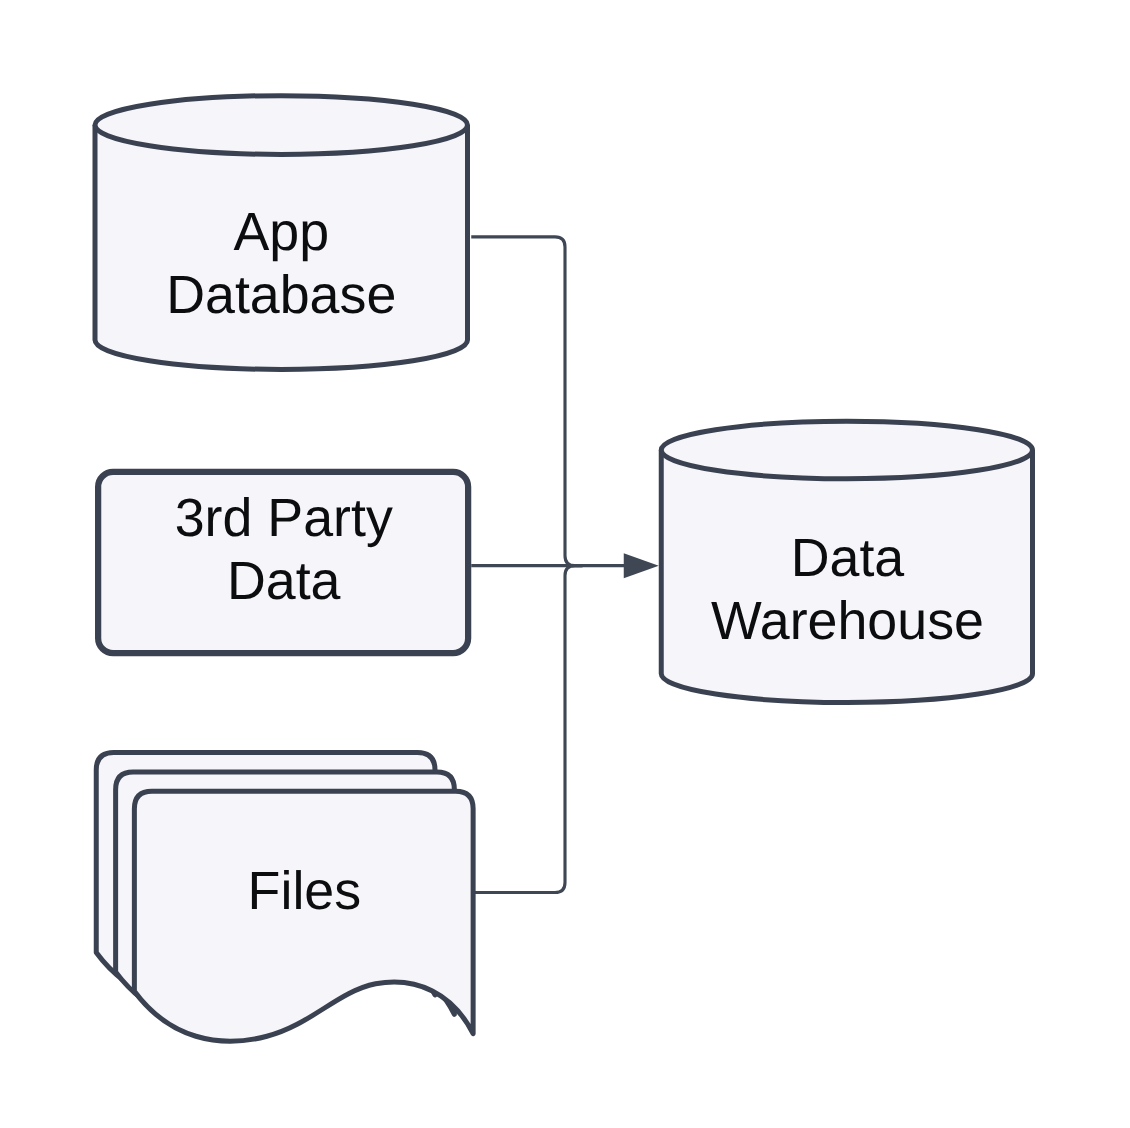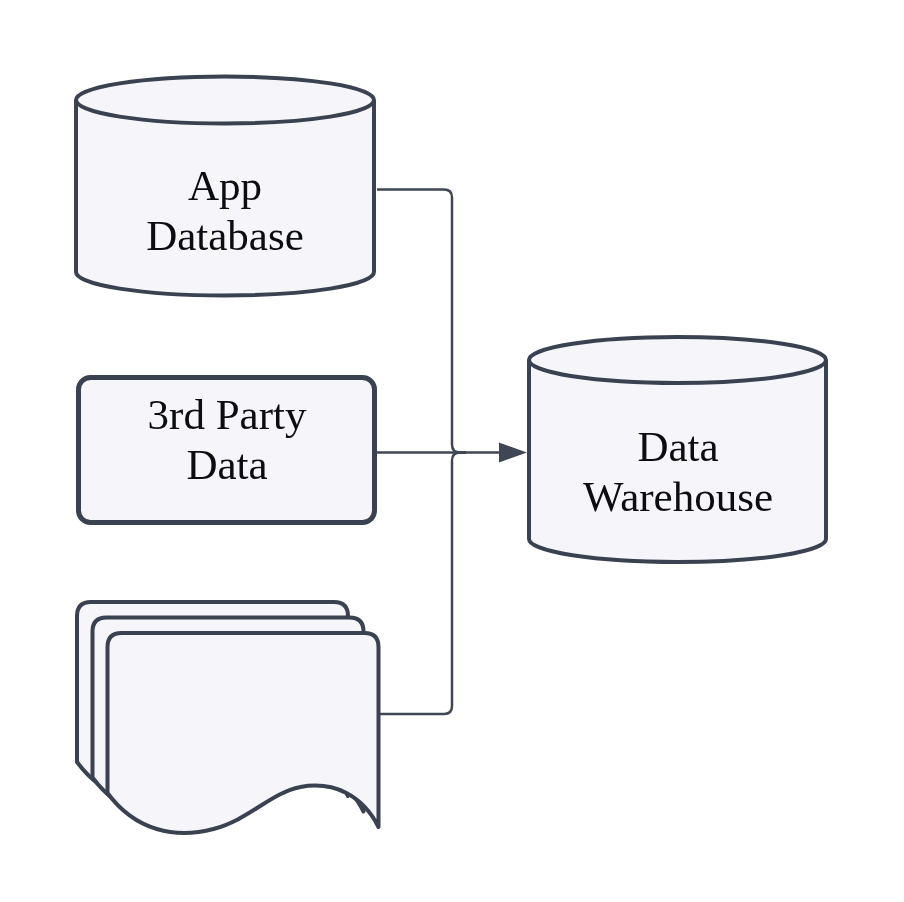--- a/index.html
+++ b/index.html
@@ -5,21 +5,21 @@
   html, body {
     margin: 0;
     padding: 0;
     background: #ffffff;
   }
   .canvas {
     position: relative;
     width: 904px;
     height: 902px;
     background: var(--background, #ffffff);
-    font-family: Liberation Serif, serif;
+    font-family: Liberation Sans, sans-serif;
     overflow: hidden;
   }
   .canvas svg {
     position: absolute;
     left: 0;
     top: 0;
   }
   .node-shape {
     fill: var(--node_fill, #f5f5fa);
     stroke: var(--node_stroke, #3a4150);
@@ -89,17 +89,18 @@
       <ellipse class="node-shape cyl" cx="677.5" cy="360" rx="148.5" ry="23"></ellipse>
     </g>
   </svg>
 
   <div class="label label-app-database">App
 Database</div>
 
   <div class="label label-third-party">3rd Party
 Data</div>
 
+  <div class="label label-files">Files</div>
 
   <div class="label label-data-warehouse">Data
 Warehouse</div>
 
 </div>
 
 </body></html>

